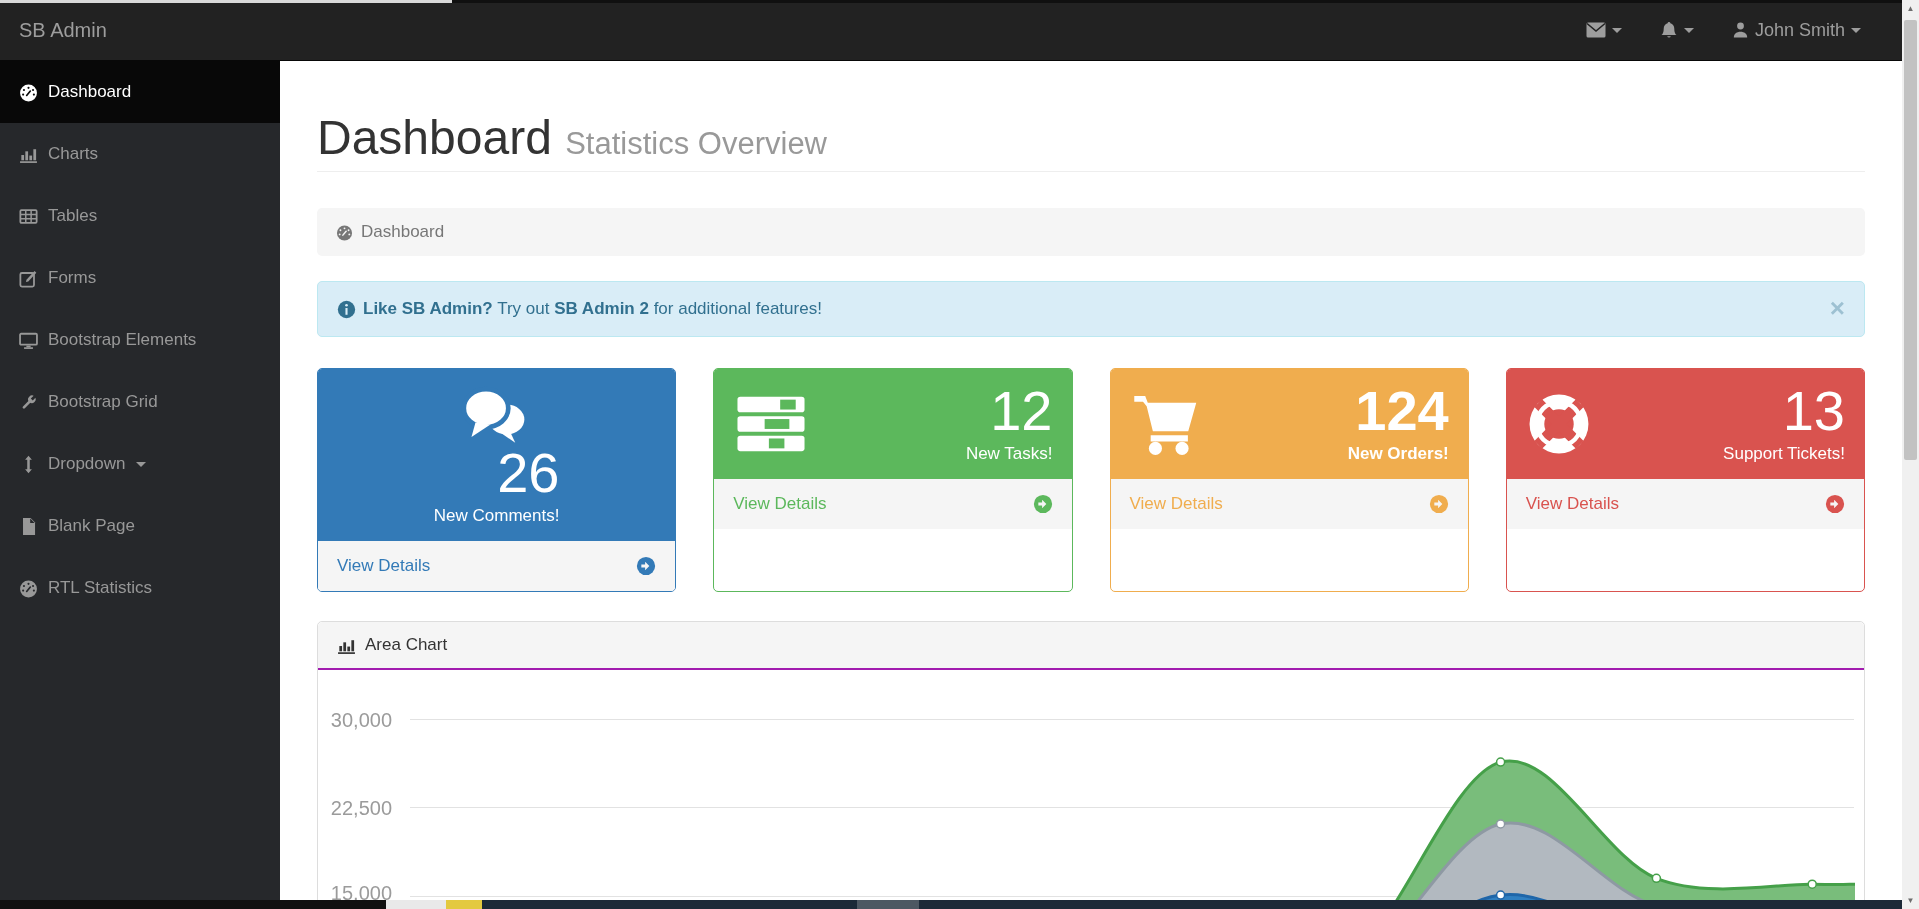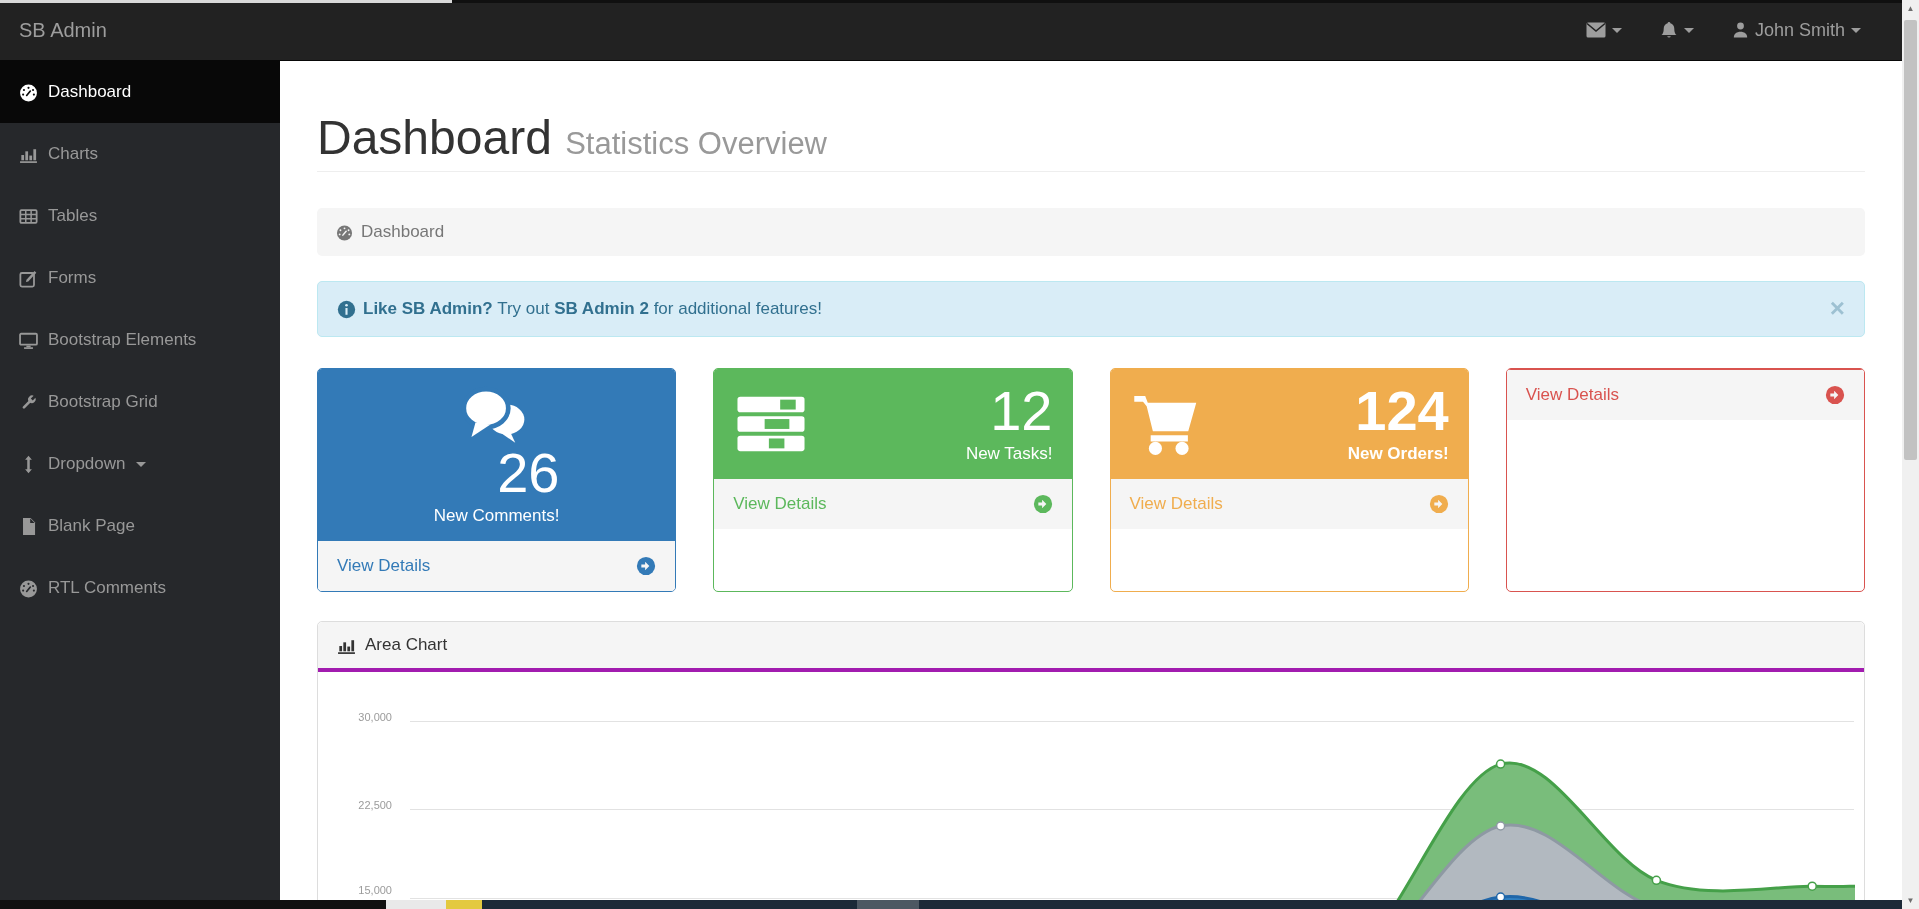--- a/index.html
+++ b/index.html
@@ -53,25 +53,25 @@
   .stat-label { font-size:17px; margin-top:5px; }
   .stat-footer { background:#f5f5f5; padding:15px 19px; display:flex; align-items:center;
     justify-content:space-between; cursor:pointer; font-size:17px; }
   .p-blue   { border-color:#337ab7; } .p-blue .stat-body { background:#337ab7;flex-direction:column; --kn:#337ab7; } .p-blue .stat-footer { color:#337ab7; border-top:1px solid #337ab7; }
   .p-green  { border-color:#5cb85c; } .p-green .stat-body { background:#5cb85c; --kn:#5cb85c; } .p-green .stat-footer { color:#5cb85c; border-top:1px solid #5cb85c; }
   .p-orange { border-color:#f0ad4e; } .p-orange .stat-body { background:#f0ad4e;font-weight:bold; --kn:#f0ad4e; } .p-orange .stat-footer { color:#f0ad4e; border-top:1px solid #f0ad4e; }
   .p-red    { border-color:#d9534f; } .p-red .stat-body { background:#d9534f; --kn:#d9534f; } .p-red .stat-footer { color:#d9534f; border-top:1px solid #d9534f; }
 
   
   .chart-panel { margin-top:29px; border:1px solid #ddd; border-radius:5px 5px 0 0; }
-  .chart-heading { background:#f5f5f5; border-bottom:4px solid #a21caf; padding:13px 19px;
+  .chart-heading { background:#f5f5f5; border-bottom:2px solid #a21caf; padding:13px 19px;
     display:flex; align-items:center; gap:9px; color:#333; border-radius:5px 5px 0 0; }
   .chart-body { position:relative; height:330px; background:#fff; }
   .grid-row { position:absolute; left:92px; right:10px; border-top:1px solid #e2e2e2; }
-  .grid-label { position:absolute; left:-4px; width:78px; text-align:right; font-size:11px; color:#9b9b9b; }
+  .grid-label { position:absolute; left:-4px; width:78px; text-align:right; font-size:20px; color:#9b9b9b; }
   #chart-svg { position:absolute; left:92px; top:0; }
 
   
   .scrollbar { position:absolute; right:0; top:0; width:17px; height:909px; background:#f0f0f0; z-index:80; }
   .sb-btn { position:absolute; left:0; width:17px; height:17px; color:#6d6d6d; font-size:8px;
     display:flex; align-items:center; justify-content:center; cursor:pointer; }
   .sb-up { top:0; } .sb-down { bottom:0; }
   .sb-thumb { position:absolute; left:2px; width:13px; top:20px; height:440px; background:#c2c2c2; border-radius:2px; cursor:pointer; }
 
   
@@ -216,21 +216,21 @@
           <g fill="var(--kn)">
             <circle cx="9" cy="4.6" r="1"></circle>
             <circle cx="4.7" cy="6.6" r="1"></circle>
             <circle cx="13.3" cy="6.6" r="1"></circle>
             <circle cx="3.9" cy="11" r="1"></circle>
             <circle cx="14.1" cy="11" r="1"></circle>
             <rect x="8.2" y="6.2" width="1.6" height="7" rx="0.8" transform="rotate(40 9 9.7)"></rect>
           </g>
         </svg>
     </span>
-    <span>RTL Comments</span>
+    <span>RTL Statistics</span>
   </div>
 </div>
 
 <div class="main">
   <div class="container">
 
     <div class="page-header">
       <h1><span>Dashboard</span>
         <span class="sub">Statistics Overview</span></h1>
     </div>
@@ -348,20 +348,36 @@
           <span class="icon">
             <svg width="20" height="20" viewBox="0 0 18 18">
                 <circle cx="9" cy="9" r="8.2" fill="currentColor"></circle>
                 <path fill="#f5f5f5" d="M8.2 5.2 L12 9 L8.2 12.8 V10.3 H4.8 V7.7 h3.4z"></path>
               </svg>
           </span>
         </div>
       </div>
 
       <div class="stat-panel p-red">
+        <div class="stat-body">
+          <span class="icon">
+            <svg width="66" height="64" viewBox="0 0 20 20">
+                <circle cx="10" cy="10" r="9.2" fill="#fff"></circle>
+                <circle cx="10" cy="10" r="4.6" fill="var(--kn)"></circle>
+                <g stroke="var(--kn)" stroke-width="3.4">
+                  <path d="M3.5 3.5 L16.5 16.5 M16.5 3.5 L3.5 16.5"></path>
+                </g>
+                <circle cx="10" cy="10" r="6.9" fill="none" stroke="#fff" stroke-width="1.4" stroke-dasharray="5.4 5.4" transform="rotate(22 10 10)"></circle>
+              </svg>
+          </span>
+          <div class="stat-right">
+            <div class="stat-value">13</div>
+            <div class="stat-label">Support Tickets!</div>
+          </div>
+        </div>
         <div class="stat-footer">
           <span>View Details</span>
           <span class="icon">
             <svg width="20" height="20" viewBox="0 0 18 18">
                 <circle cx="9" cy="9" r="8.2" fill="currentColor"></circle>
                 <path fill="#f5f5f5" d="M8.2 5.2 L12 9 L8.2 12.8 V10.3 H4.8 V7.7 h3.4z"></path>
               </svg>
           </span>
         </div>
       </div>

